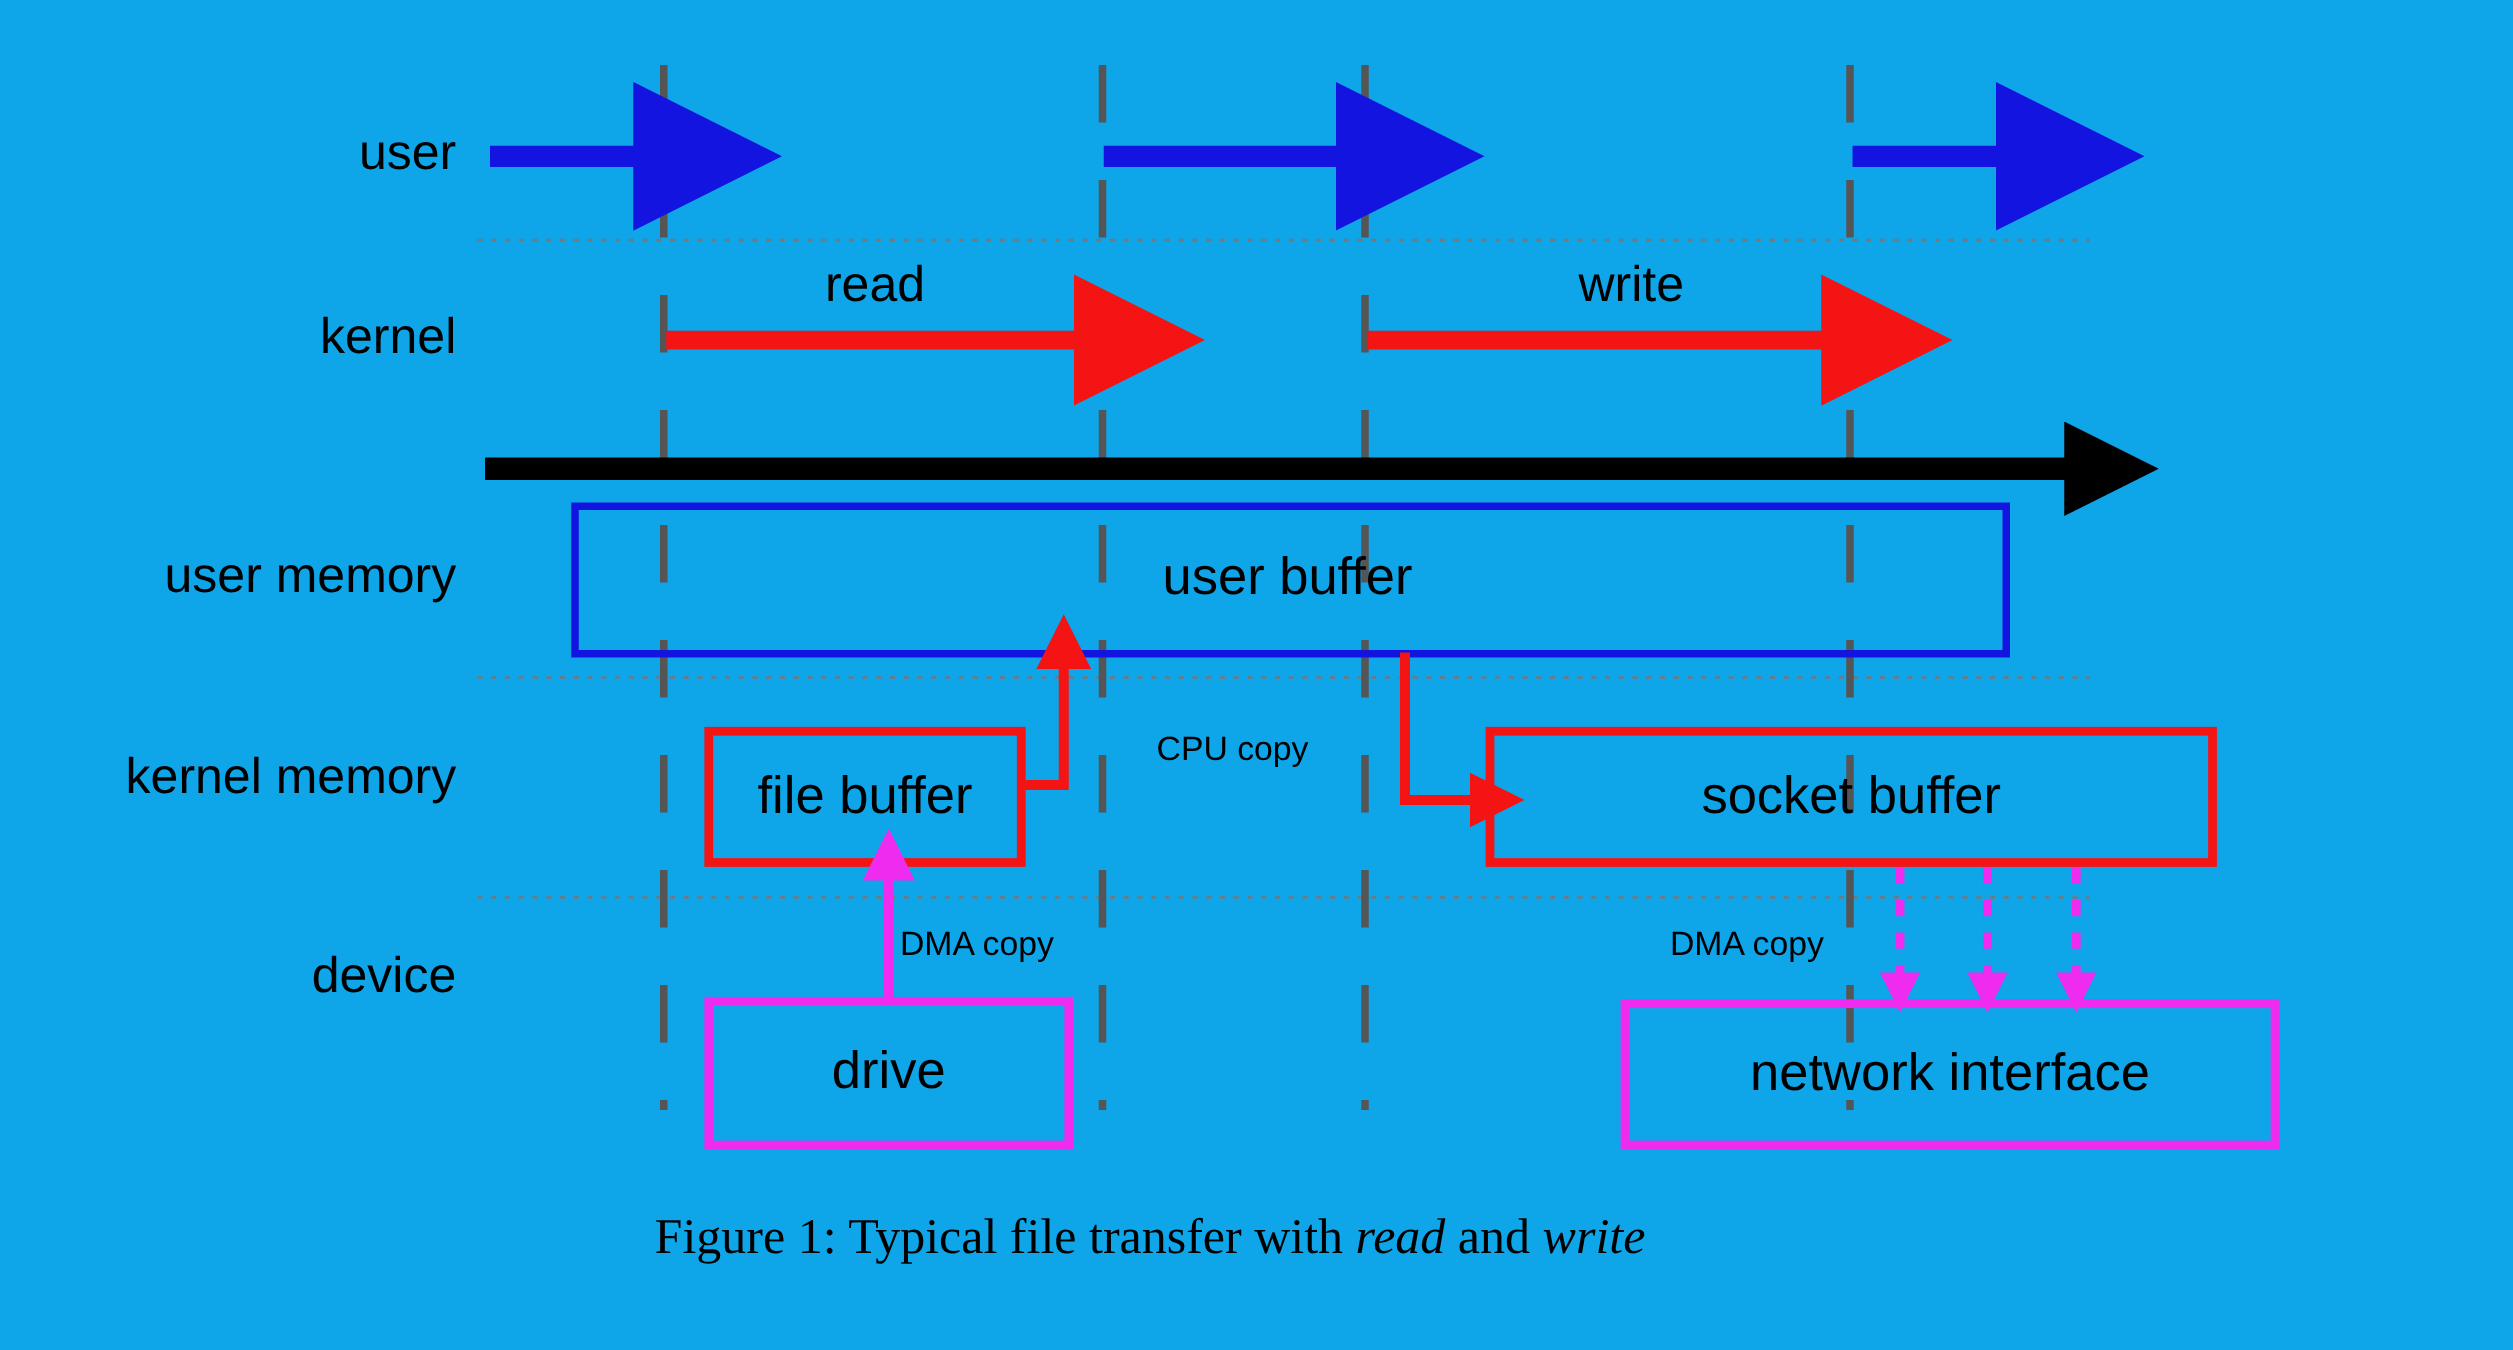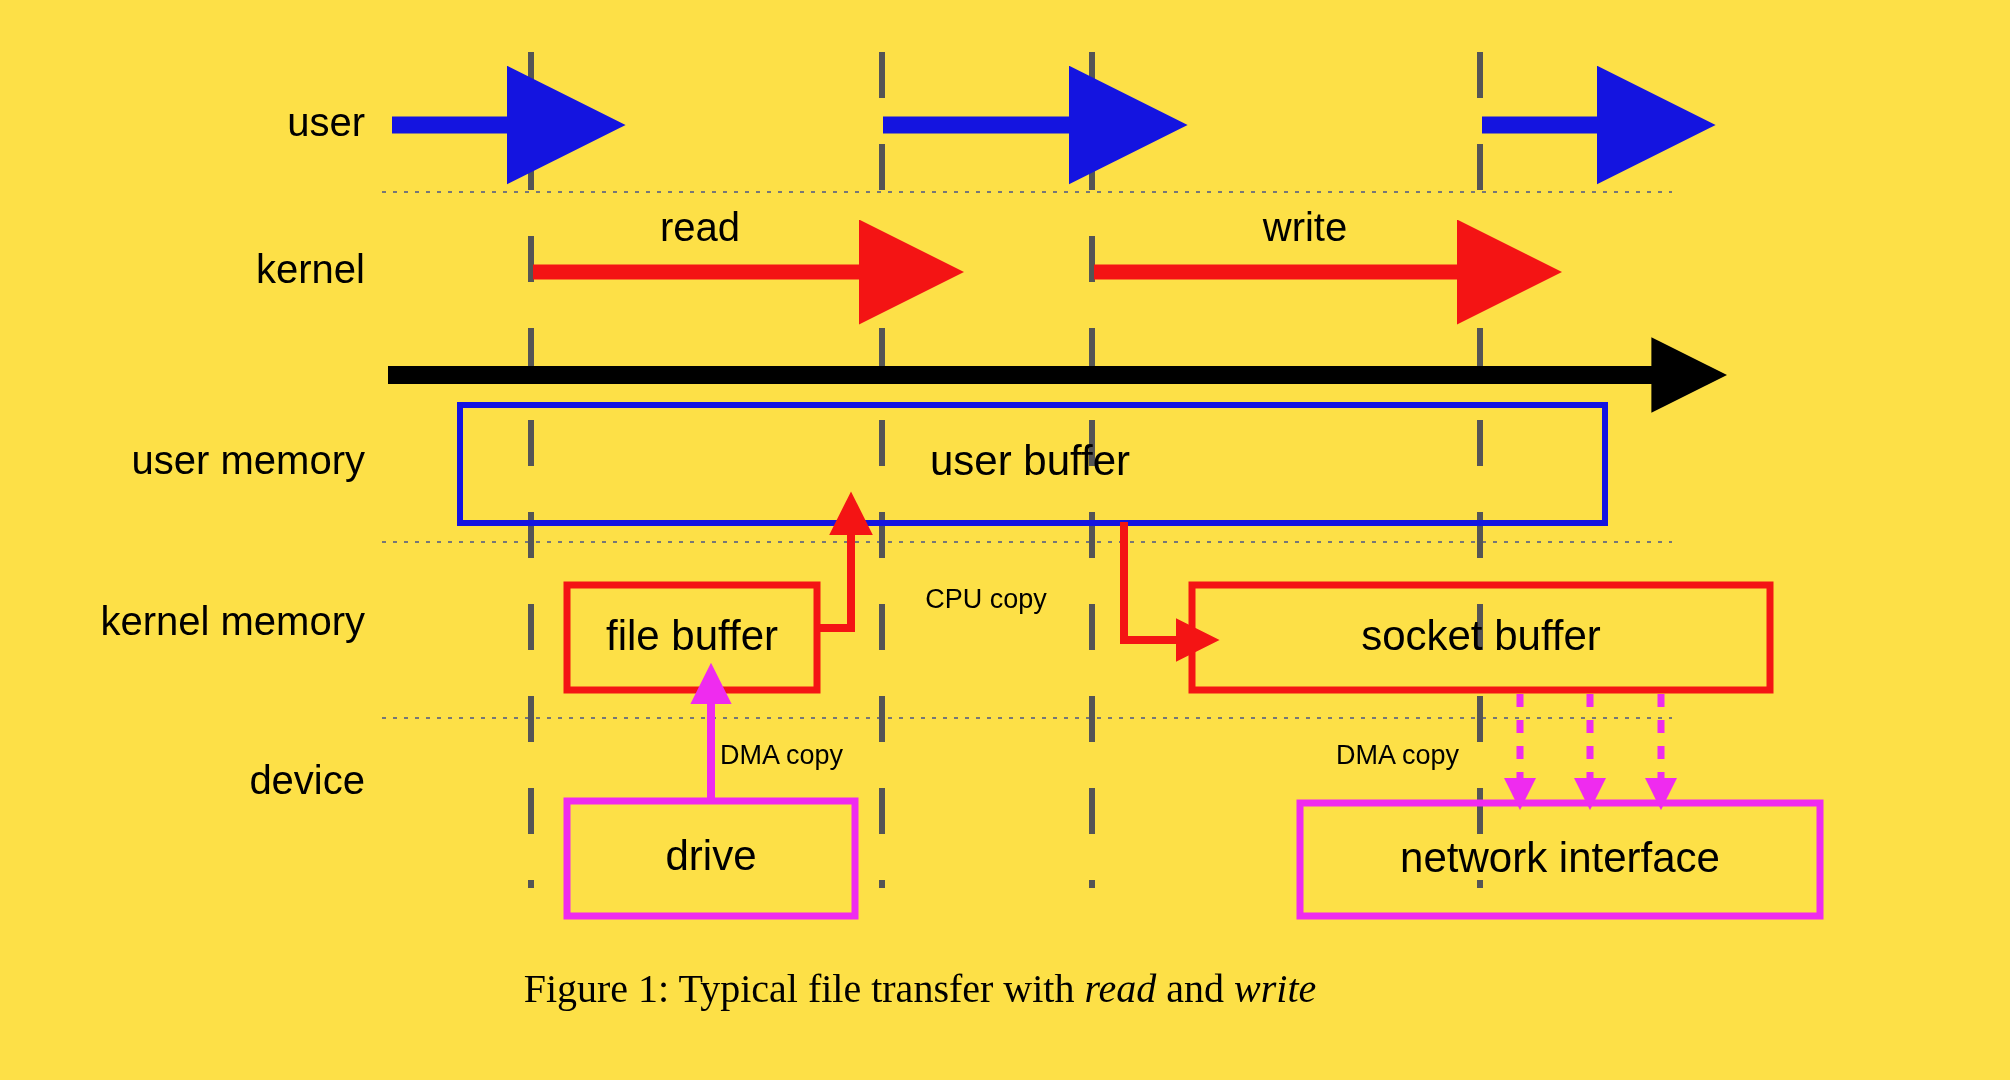--- a/index.html
+++ b/index.html
@@ -4,21 +4,21 @@
 <style>
   html, body {
     margin: 0;
     padding: 0;
     background: #ffffff;
   }
   #page {
     position: relative;
     width: 2010px;
     height: 1080px;
-    background: #fde047;
+    background: #0ea5e9;
     font-family: "Liberation Sans", sans-serif;
     overflow: hidden;
   }
   #figure-svg {
     position: absolute;
     left: 0;
     top: 0;
     width: 2010px;
     height: 1080px;
   }

